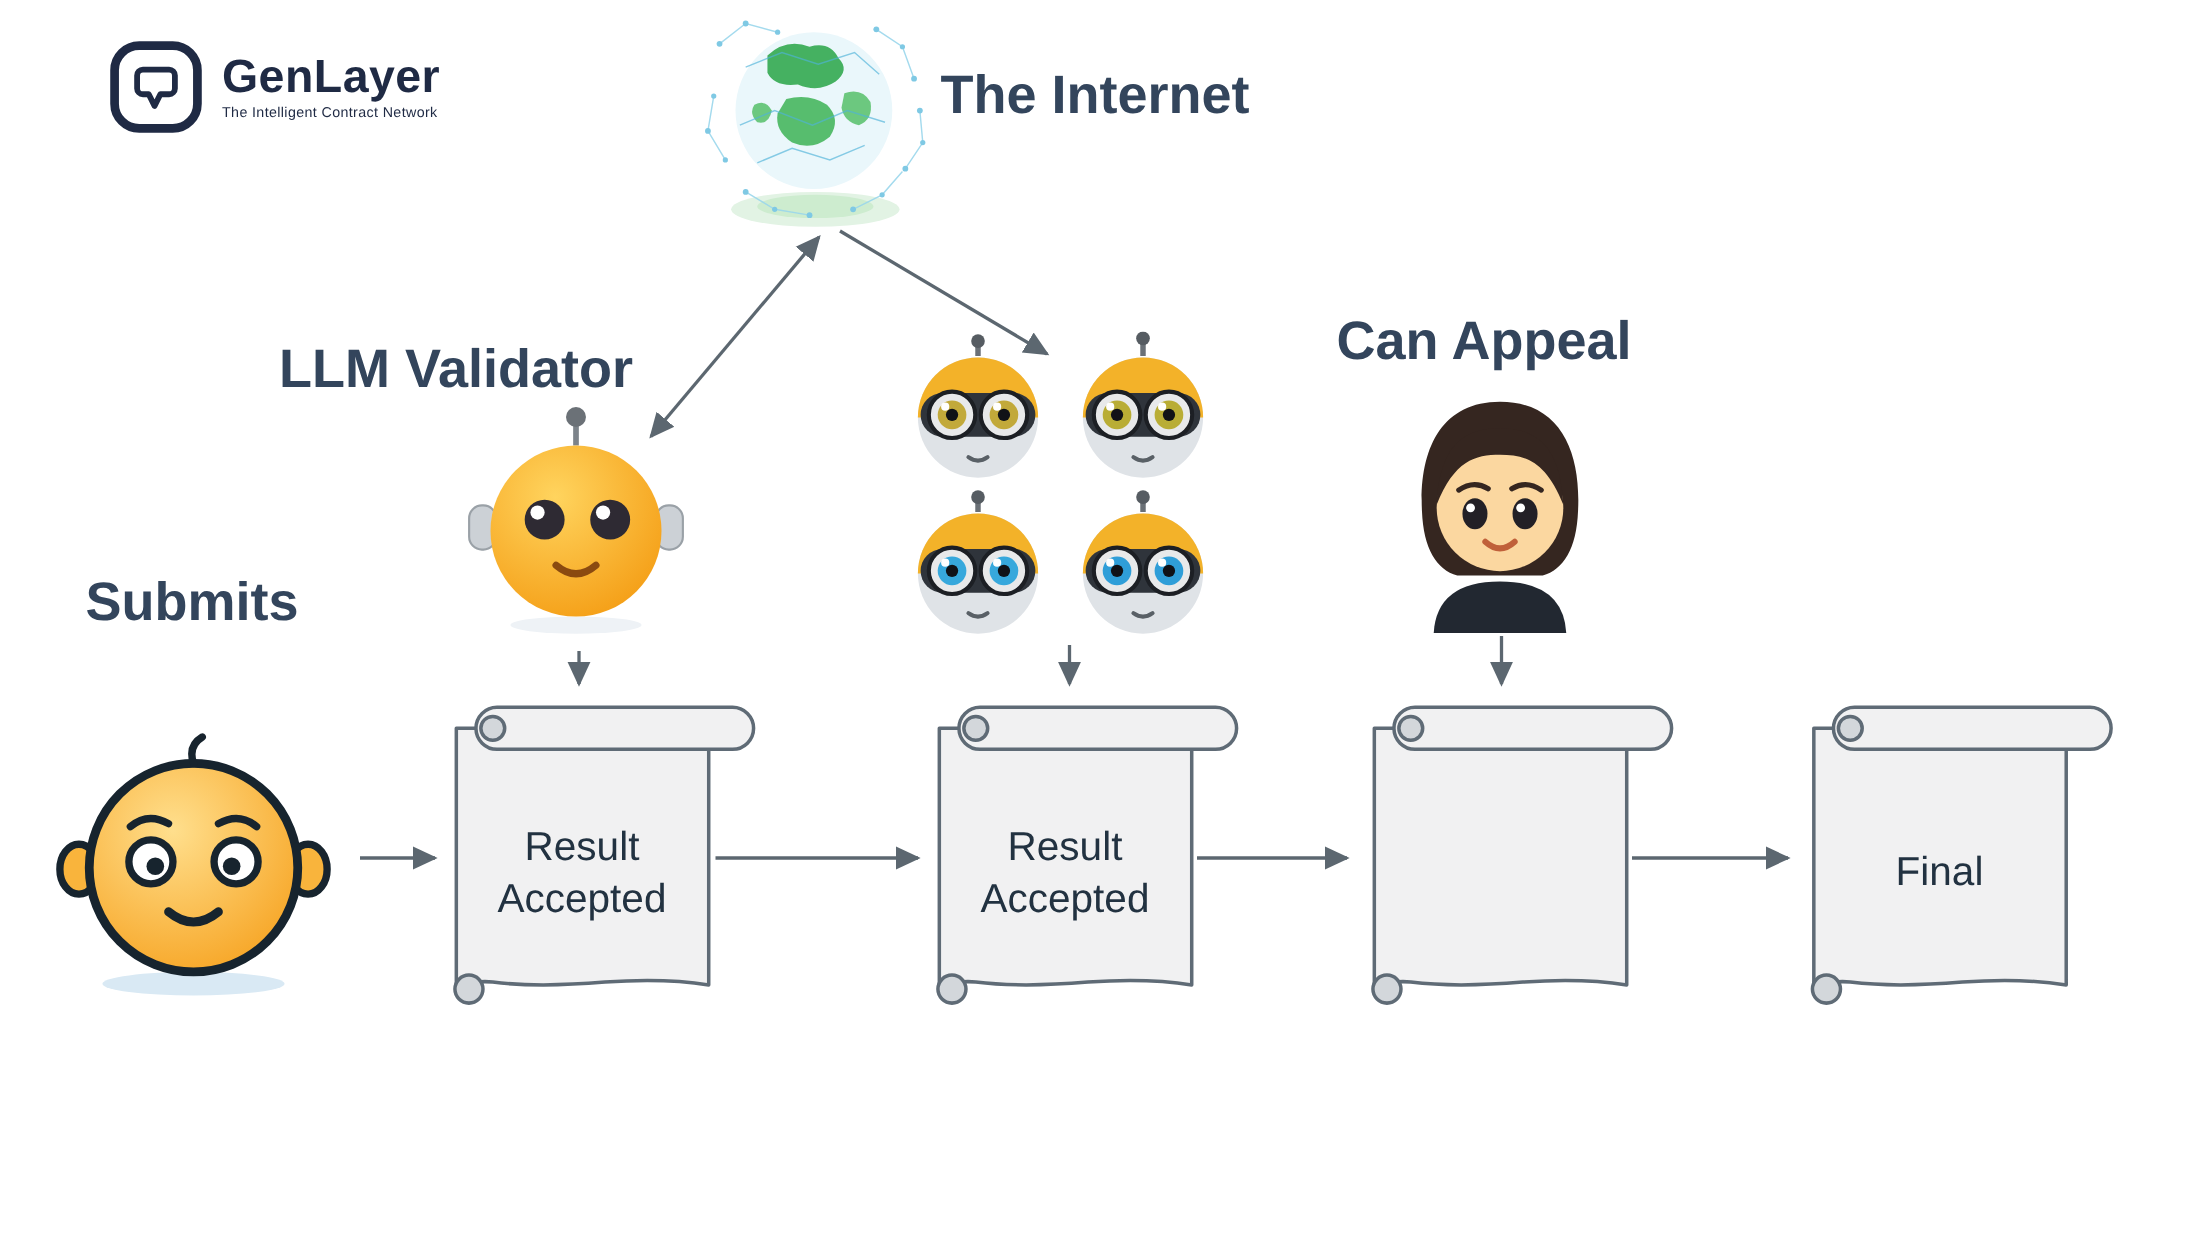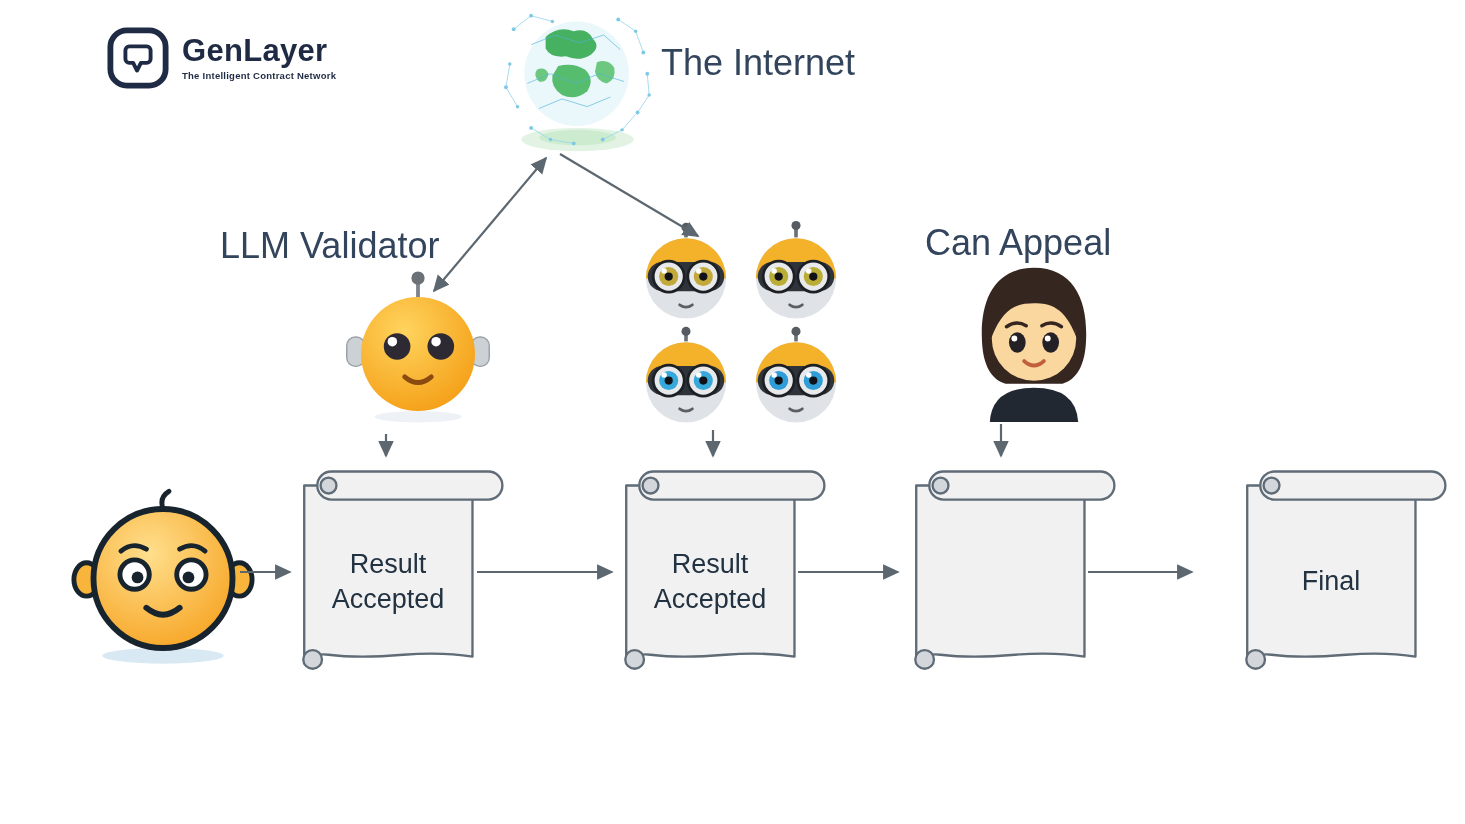--- a/index.html
+++ b/index.html
@@ -2,31 +2,31 @@
 <html><head>
 <meta charset="utf-8">
 <style>
   html,body{margin:0;padding:0;}
   body{
     width:1465px;height:824px;position:relative;overflow:hidden;
     background:#ffffff;
     font-family:"Liberation Sans", sans-serif;
     color:#33455c;
   }
-  .abs{position:absolute;margin-left:34px;}
+  .abs{position:absolute;}
   
   .logo{left:73px;top:27px;display:flex;align-items:center;gap:13px;}
   .logo-icon svg{display:block;}
   .logo-name{font-size:31px;font-weight:700;color:#1f2a44;letter-spacing:.3px;line-height:1;}
-  .logo-tagline{font-size:9.5px;font-weight:700;color:#1f2a44;letter-spacing:.25px;margin-top:4px;}
-  
-  .big-label{font-size:36px;font-weight:400;color:#33455c;line-height:1.25;white-space:nowrap;}
+  .logo-tagline{font-size:9.5px;font-weight:400;color:#1f2a44;letter-spacing:.25px;margin-top:4px;}
+  
+  .big-label{font-size:36px;font-weight:700;color:#33455c;line-height:1.25;white-space:nowrap;}
   .lbl-internet{left:627px;top:40px;}
   .lbl-llm{left:186px;top:223px;}
-  .lbl-appeal{left:891px;top:220px;}
+  .lbl-appeal{left:891px;top:204px;}
   .lbl-submit{left:18px;top:378px;width:220px;text-align:center;white-space:normal;}
   
   .globe{left:468px;top:6px;width:155px;height:150px;}
   .robot-big{left:308px;top:264px;width:152px;height:162px;}
   .bots{left:597px;top:220px;width:225px;height:212px;display:grid;
         grid-template-columns:110px 110px;grid-template-rows:104px 104px;
         justify-items:center;align-items:center;}
   .bots svg{width:102px;height:102px;display:block;}
   .girl{left:926px;top:260px;width:148px;height:162px;}
   .baby{left:36px;top:486px;width:186px;height:182px;}
@@ -215,20 +215,21 @@
     <circle cx="55" cy="80" r="3" fill="#ffffff"></circle>
     <circle cx="89" cy="80" r="3" fill="#ffffff"></circle>
     <path d="M47 68 Q57 61 67 67" stroke="#352620" stroke-width="3.5" fill="none" stroke-linecap="round"></path>
     <path d="M83 67 Q93 61 103 68" stroke="#352620" stroke-width="3.5" fill="none" stroke-linecap="round"></path>
     <path d="M65 103 Q75 112 85 103" stroke="#c0603a" stroke-width="4" fill="none" stroke-linecap="round"></path>
     <path d="M30 165 Q32 130 75 130 Q118 130 120 165 Z" fill="#222831"></path>
   </svg>
 </div>
 
 <div class="abs big-label lbl-submit">
+  <div>Submits</div>
 </div>
 <div class="abs baby char">
   <svg viewBox="0 0 190 185">
     <defs>
       <radialGradient id="gradBaby" cx="40%" cy="32%" r="80%">
         <stop offset="0%" stop-color="#ffdf8d"></stop>
         <stop offset="100%" stop-color="#f6a01c"></stop>
       </radialGradient>
     </defs>
     <ellipse cx="95" cy="173" rx="62" ry="8" fill="#d9e9f4"></ellipse>
@@ -262,21 +263,21 @@
   <div class="scroll-label">
     <div>Result</div>
     <div>Accepted</div>
   </div>
 </div>
 <div class="scroll-stage" style="left:905px">
   <svg class="scroll-svg" viewBox="0 0 230 235">
       <use href="#scrollShape"></use>
     </svg>
 </div>
-<div class="scroll-stage" style="left:1236px">
+<div class="scroll-stage" style="left:1198px">
   <svg class="scroll-svg" viewBox="0 0 230 235">
       <use href="#scrollShape"></use>
     </svg>
   <div class="scroll-label">
     <div>Final</div>
     <div></div>
   </div>
 </div>
 
 <svg class="arrows" viewBox="0 0 1465 824">

